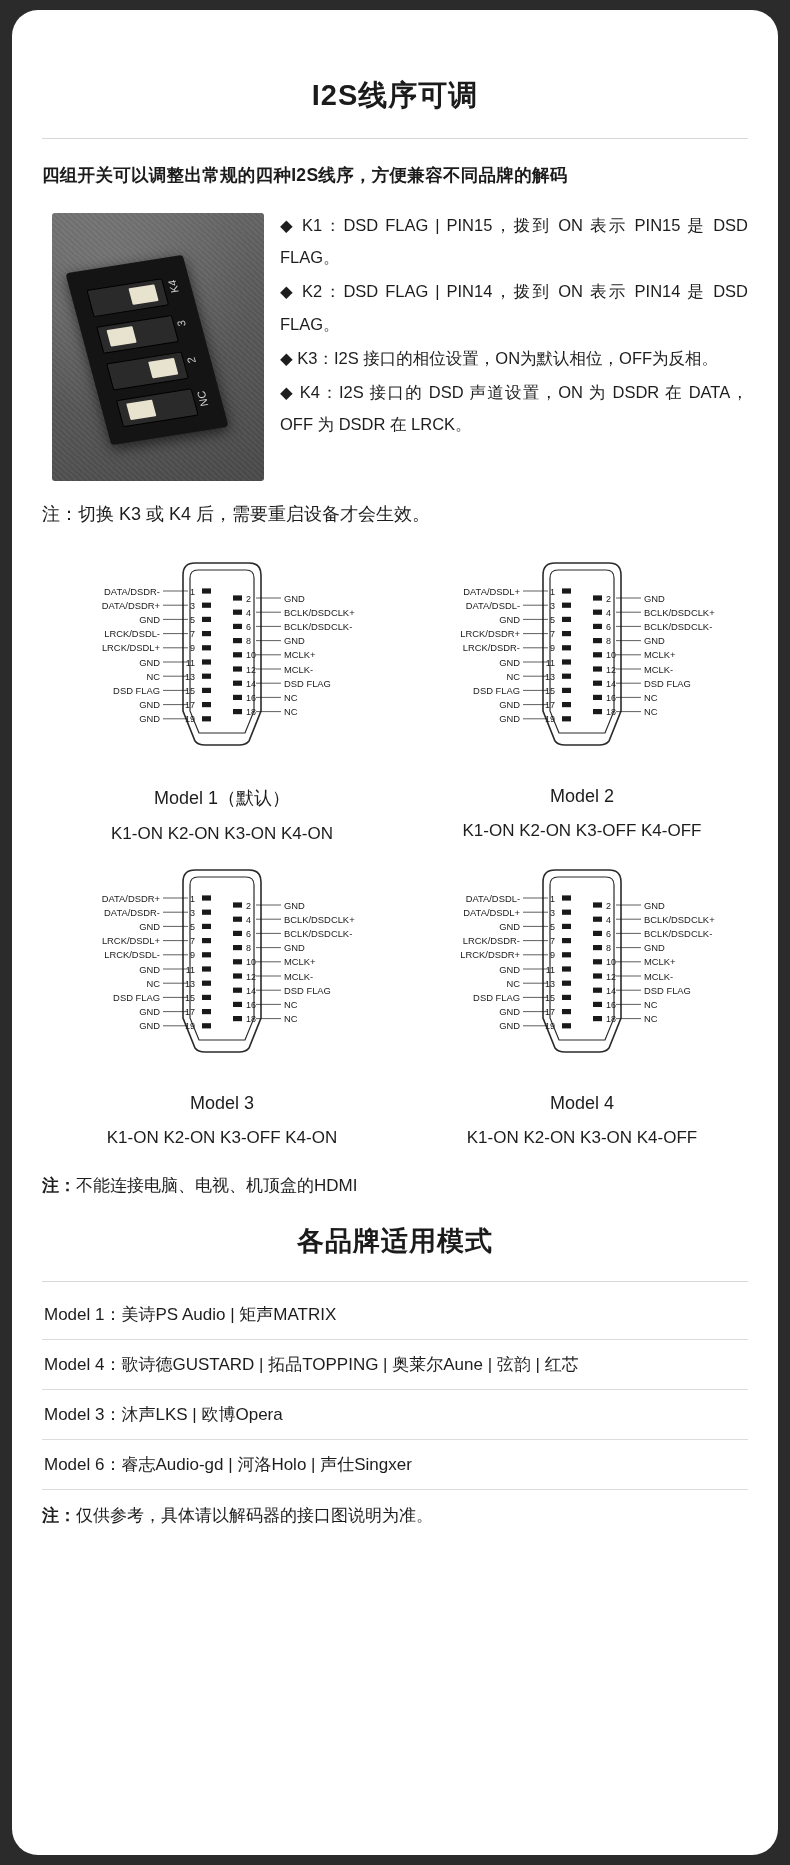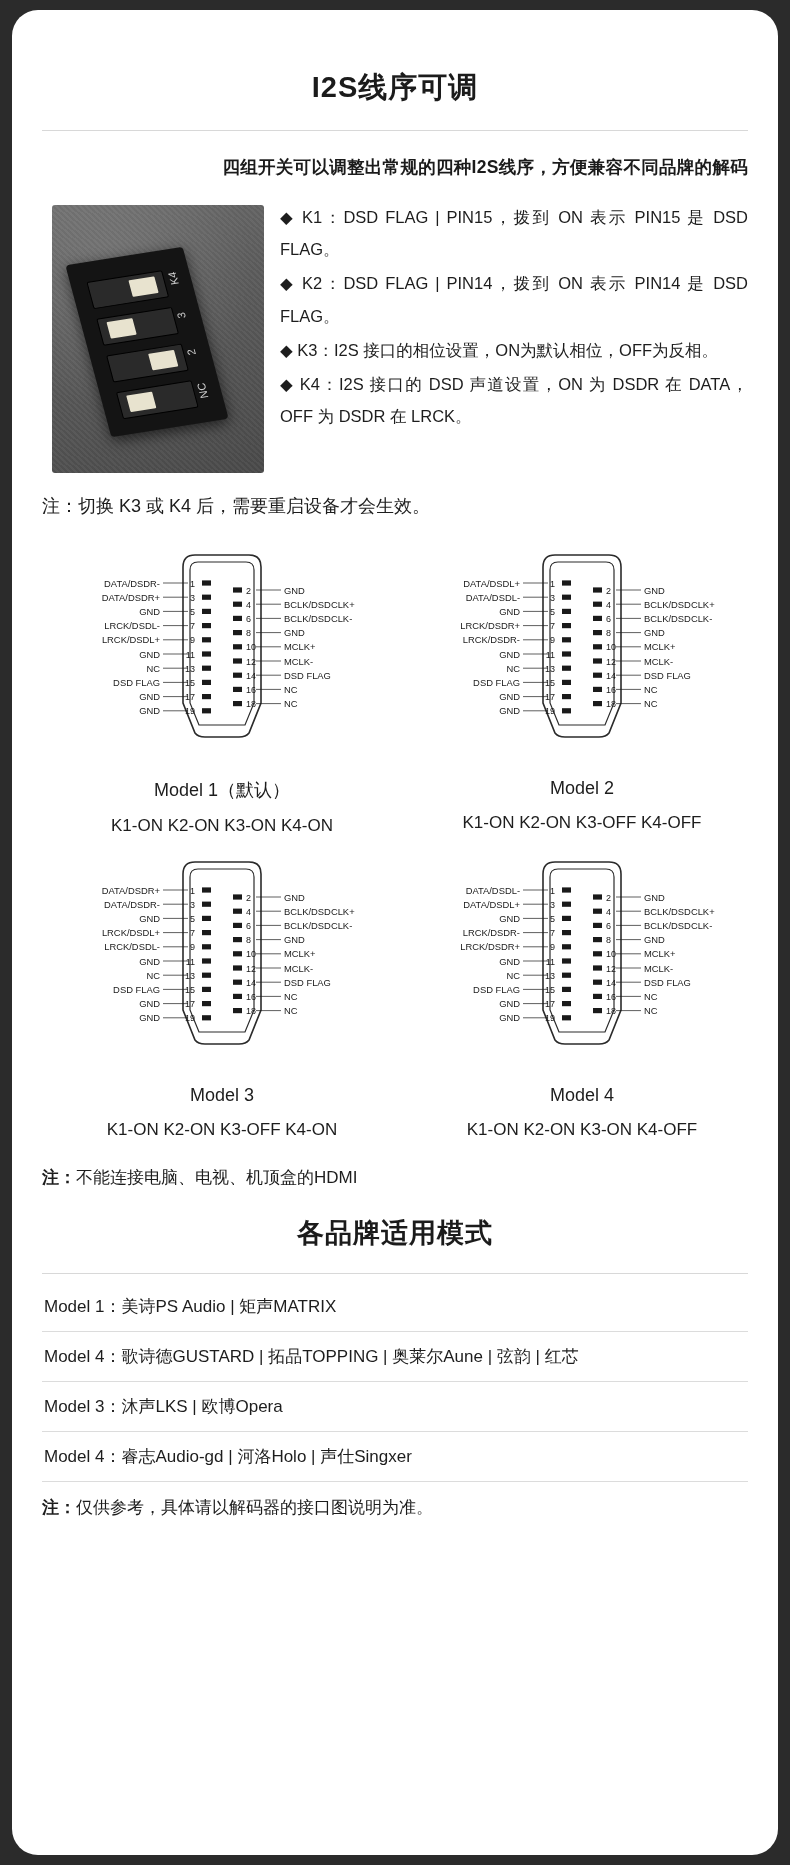--- a/index.html
+++ b/index.html
@@ -17,41 +17,41 @@
   }
   .card {
     position: absolute;
     left: 12px;
     top: 10px;
     width: 766px;
     height: 1845px;
     background: #ffffff;
     border-radius: 26px;
     box-sizing: border-box;
-    padding: 0 30px;
+    padding: 8px 30px;
     overflow: hidden;
   }
   .title-main {
     text-align: center;
     font-size: 29px;
     font-weight: bold;
     color: #1b1b1b;
     letter-spacing: 1px;
     margin-top: 58px;
   }
   .rule {
     height: 1px;
     background: #d8d8d8;
     margin: 22px 0 0 0;
   }
   .subtitle {
     font-size: 17.5px;
     font-weight: bold;
     color: #1b1b1b;
-    text-align: right;
+    text-align: left;
     margin-top: 24px;
     letter-spacing: 0.3px;
   }
 
   
   .photo-block {
     margin-top: 22px;
     position: relative;
   }
   .photo {
@@ -577,21 +577,21 @@
     <div class="title-brands">各品牌适用模式</div>
     <div class="rule"></div>
 
     <div class="brand-list">
       <div class="brand-row">Model 1：美诗PS Audio | 矩声MATRIX</div>
       <div class="thin-rule"></div>
       <div class="brand-row">Model 4：歌诗德GUSTARD | 拓品TOPPING | 奥莱尔Aune | 弦韵 | 红芯</div>
       <div class="thin-rule"></div>
       <div class="brand-row">Model 3：沐声LKS | 欧博Opera</div>
       <div class="thin-rule"></div>
-      <div class="brand-row">Model 4：睿志Audio-gd | 河洛Holo | 声仕Singxer</div>
+      <div class="brand-row">Model 6：睿志Audio-gd | 河洛Holo | 声仕Singxer</div>
       <div class="thin-rule"></div>
       <div class="final-note">
         <b>注：</b><span>仅供参考，具体请以解码器的接口图说明为准。</span>
       </div>
     </div>
 
   </div>
 </div>
 
 </body></html>

